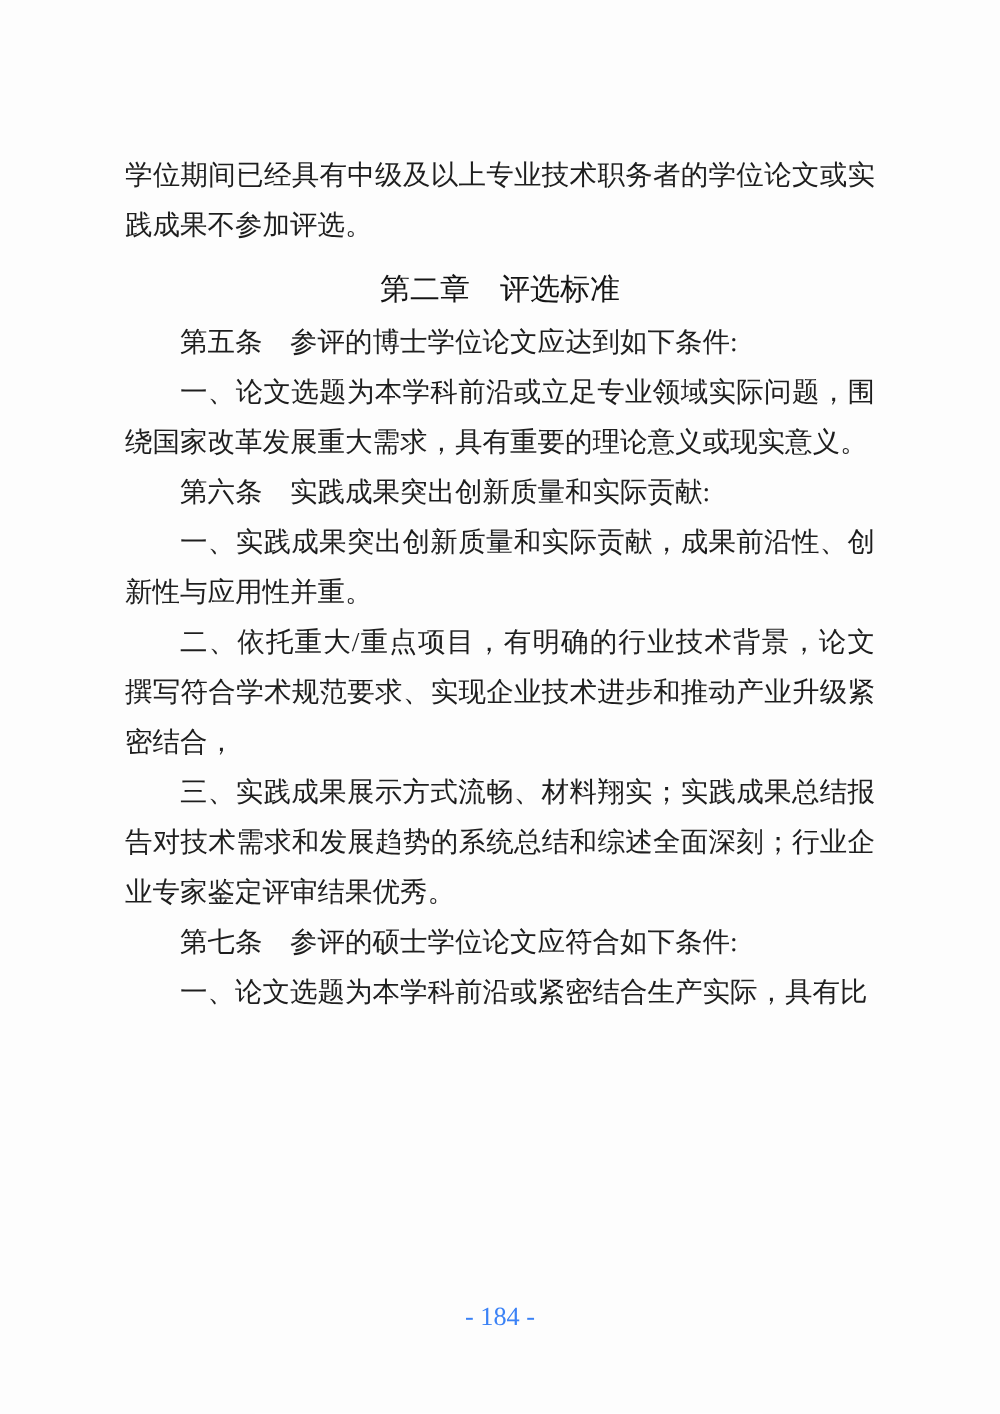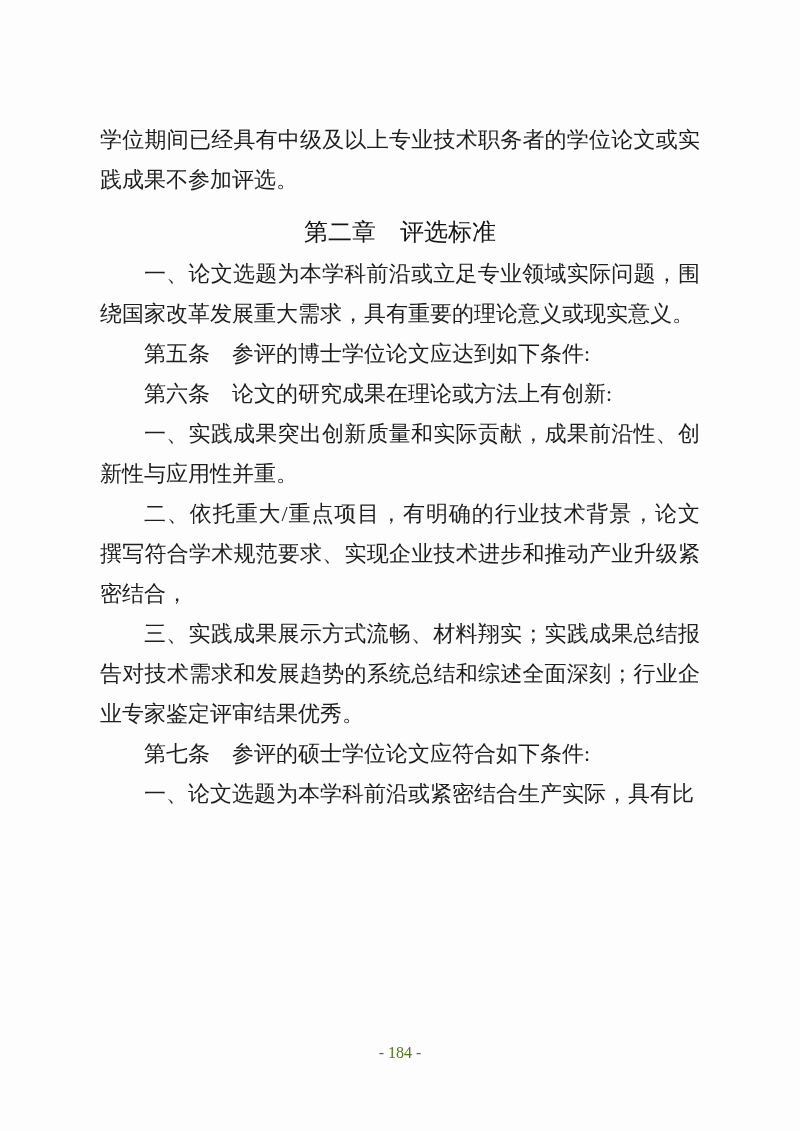--- a/index.html
+++ b/index.html
@@ -43,42 +43,42 @@
     text-align: center;
     text-indent: 0;
     color: #141414;
   }
   .page-number {
     position: absolute;
     top: 1040px;
     left: 0;
     width: 100%;
     text-align: center;
-    font-size: 16px;
+    font-size: 21px;
     line-height: 26px;
-    color: #4d7c0f;
+    color: #3b82f6;
   }
 </style>
 </head>
 <body>
 
 <div class="page">
   <div class="content">
 
     <p class="para cont">学位期间已经具有中级及以上专业技术职务者的学位论文或实践成果不参加评选。</p>
 
     <h2 class="heading">第二章　评选标准</h2>
 
+    <p class="para">第五条　参评的博士学位论文应达到如下条件:</p>
+
     <p class="para">一、论文选题为本学科前沿或立足专业领域实际问题，围绕国家改革发展重大需求，具有重要的理论意义或现实意义。</p>
-
-    <p class="para">第五条　参评的博士学位论文应达到如下条件:</p>
 
 
 
-    <p class="para">第六条　论文的研究成果在理论或方法上有创新:</p>
+    <p class="para">第六条　实践成果突出创新质量和实际贡献:</p>
 
     <p class="para">一、实践成果突出创新质量和实际贡献，成果前沿性、创新性与应用性并重。</p>
 
     <p class="para">二、依托重大/重点项目，有明确的行业技术背景，论文撰写符合学术规范要求、实现企业技术进步和推动产业升级紧密结合，</p>
 
     <p class="para">三、实践成果展示方式流畅、材料翔实；实践成果总结报告对技术需求和发展趋势的系统总结和综述全面深刻；行业企业专家鉴定评审结果优秀。</p>
 
     <p class="para">第七条　参评的硕士学位论文应符合如下条件:</p>
 
     <p class="para">一、论文选题为本学科前沿或紧密结合生产实际，具有比</p>

